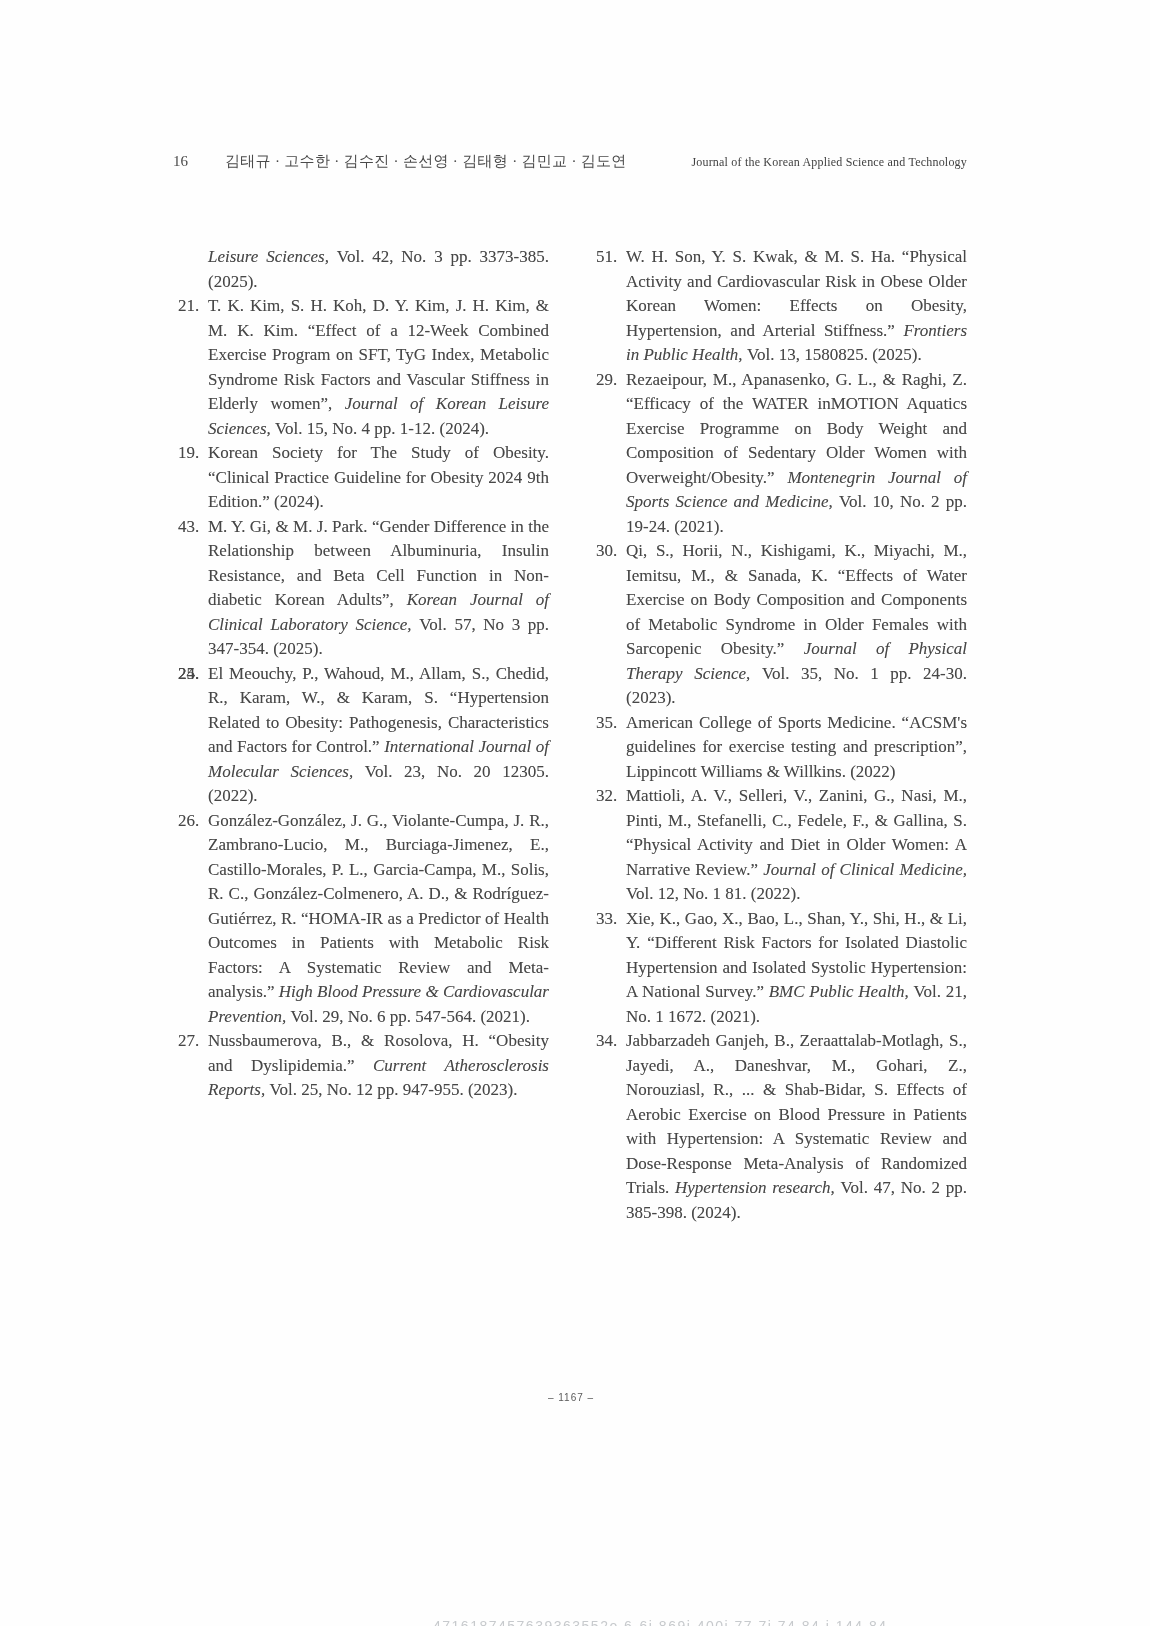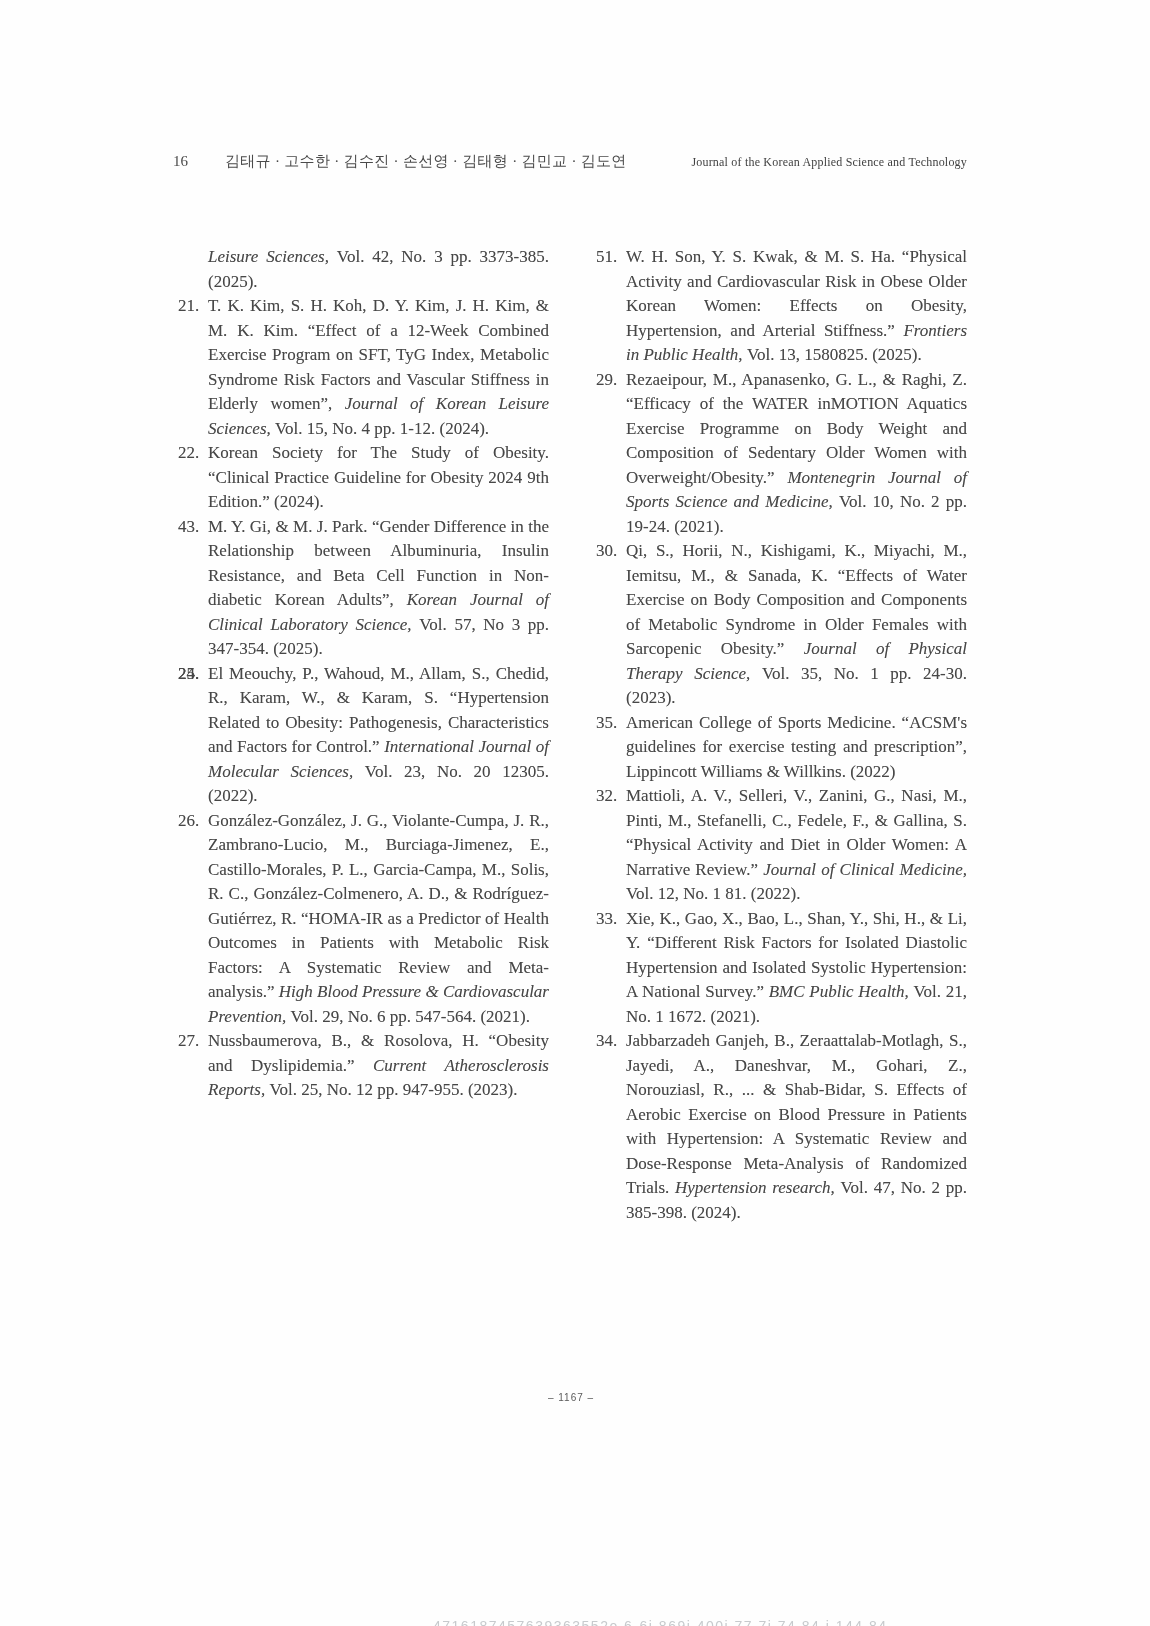--- a/index.html
+++ b/index.html
@@ -69,21 +69,21 @@
     <span class="header-pageno">16</span>
     <span class="authors">김태규 · 고수한 · 김수진 · 손선영 · 김태형 · 김민교 · 김도연</span>
   </div>
   <span class="journal-title">Journal of the Korean Applied Science and Technology</span>
 </div>
 
 <div class="columns">
   <div class="col" id="refs-left">
       <div class="ref"><span class="ref-num"></span><span class="ref-text"><span class="it">Leisure Sciences, </span><span>Vol. 42, No. 3 pp. 3373-385. (2025).</span></span></div>
       <div class="ref"><span class="ref-num">21.</span><span class="ref-text"><span>T. K. Kim, S. H. Koh, D. Y. Kim, J. H. Kim, &amp; M. K. Kim. “Effect of a 12-Week Combined Exercise Program on SFT, TyG Index, Metabolic Syndrome Risk Factors and Vascular Stiffness in Elderly women”, </span><span class="it">Journal of Korean Leisure Sciences, </span><span>Vol. 15, No. 4 pp. 1-12. (2024).</span></span></div>
-      <div class="ref"><span class="ref-num">22.</span><span class="ref-text"><span>Korean Society for The Study of Obesity. “Clinical Practice Guideline for Obesity 2024 9th Edition.” (2024).</span></span></div>
+      <div class="ref"><span class="ref-num">19.</span><span class="ref-text"><span>Korean Society for The Study of Obesity. “Clinical Practice Guideline for Obesity 2024 9th Edition.” (2024).</span></span></div>
       <div class="ref"><span class="ref-num">43.</span><span class="ref-text"><span>M. Y. Gi, &amp; M. J. Park. “Gender Difference in the Relationship between Albuminuria, Insulin Resistance, and Beta Cell Function in Non-diabetic Korean Adults”, </span><span class="it">Korean Journal of Clinical Laboratory Science, </span><span>Vol. 57, No 3 pp. 347-354. (2025).</span></span></div>
       <div class="ref"><span class="ref-num">24.</span></div>
       <div class="ref"><span class="ref-num">25.</span><span class="ref-text"><span>El Meouchy, P., Wahoud, M., Allam, S., Chedid, R., Karam, W., &amp; Karam, S. “Hypertension Related to Obesity: Pathogenesis, Characteristics and Factors for Control.” </span><span class="it">International Journal of Molecular Sciences, </span><span>Vol. 23, No. 20 12305. (2022).</span></span></div>
       <div class="ref"><span class="ref-num">26.</span><span class="ref-text"><span>González-González, J. G., Violante-Cumpa, J. R., Zambrano-Lucio, M., Burciaga-Jimenez, E., Castillo-Morales, P. L., Garcia-Campa, M., Solis, R. C., González-Colmenero, A. D., &amp; Rodríguez-Gutiérrez, R. “HOMA-IR as a Predictor of Health Outcomes in Patients with Metabolic Risk Factors: A Systematic Review and Meta-analysis.” </span><span class="it">High Blood Pressure &amp; Cardiovascular Prevention, </span><span>Vol. 29, No. 6 pp. 547-564. (2021).</span></span></div>
       <div class="ref"><span class="ref-num">27.</span><span class="ref-text"><span>Nussbaumerova, B., &amp; Rosolova, H. “Obesity and Dyslipidemia.” </span><span class="it">Current Atherosclerosis Reports, </span><span>Vol. 25, No. 12 pp. 947-955. (2023).</span></span></div>
     </div>
   <div class="col" id="refs-right">
       <div class="ref"><span class="ref-num">51.</span><span class="ref-text"><span>W. H. Son, Y. S. Kwak, &amp; M. S. Ha. “Physical Activity and Cardiovascular Risk in Obese Older Korean Women: Effects on Obesity, Hypertension, and Arterial Stiffness.” </span><span class="it">Frontiers in Public Health, </span><span>Vol. 13, 1580825. (2025).</span></span></div>
       <div class="ref"><span class="ref-num">29.</span><span class="ref-text"><span>Rezaeipour, M., Apanasenko, G. L., &amp; Raghi, Z. “Efficacy of the WATER inMOTION Aquatics Exercise Programme on Body Weight and Composition of Sedentary Older Women with Overweight/Obesity.” </span><span class="it">Montenegrin Journal of Sports Science and Medicine, </span><span>Vol. 10, No. 2 pp. 19-24. (2021).</span></span></div>
       <div class="ref"><span class="ref-num">30.</span><span class="ref-text"><span>Qi, S., Horii, N., Kishigami, K., Miyachi, M., Iemitsu, M., &amp; Sanada, K. “Effects of Water Exercise on Body Composition and Components of Metabolic Syndrome in Older Females with Sarcopenic Obesity.” </span><span class="it">Journal of Physical Therapy Science, </span><span>Vol. 35, No. 1 pp. 24-30. (2023).</span></span></div>

